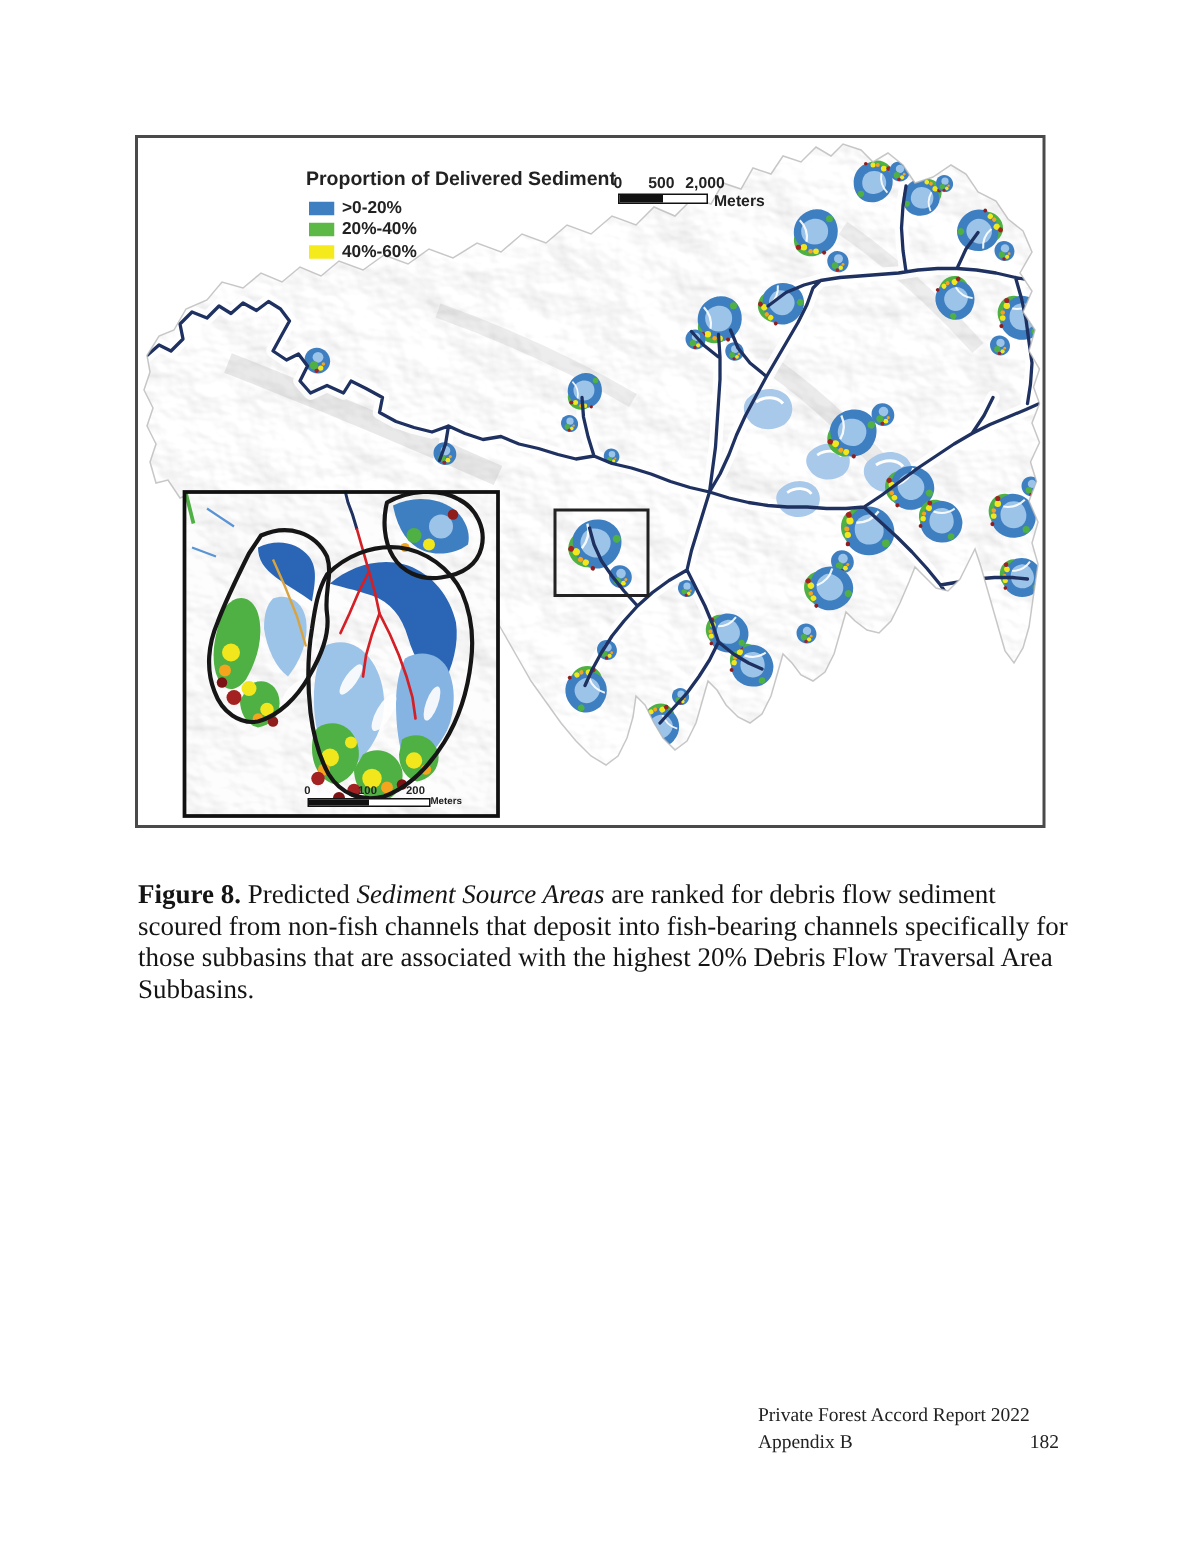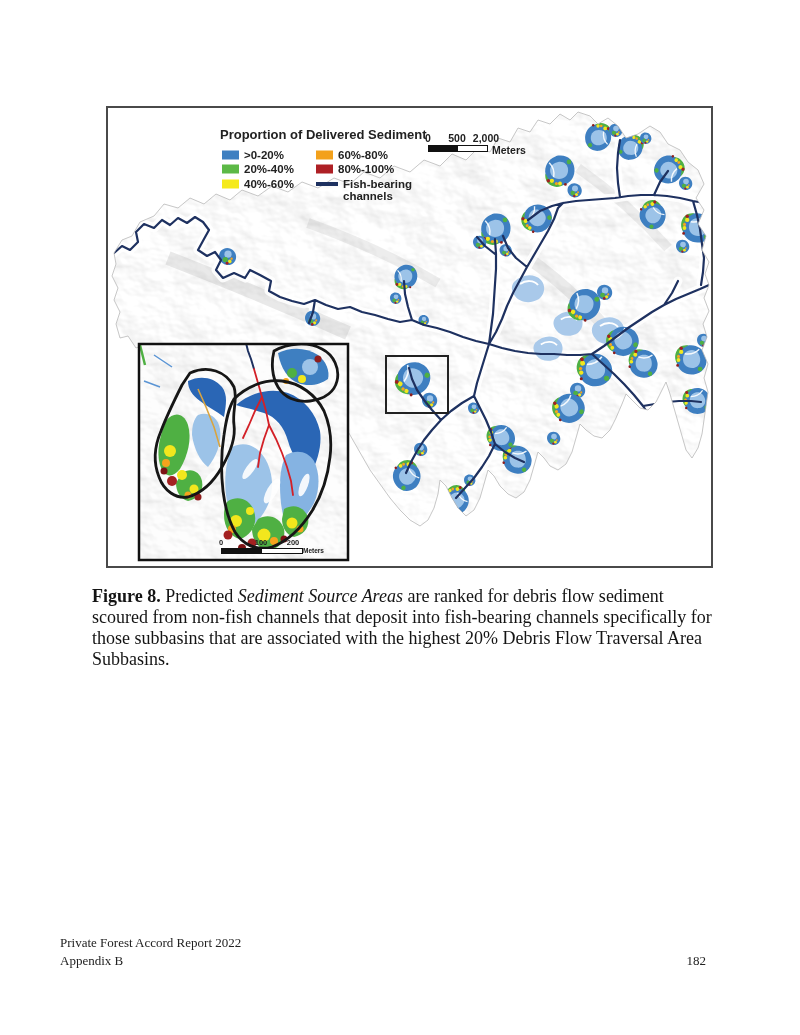--- a/index.html
+++ b/index.html
@@ -30,26 +30,26 @@
   .sb-inset{left:113px;top:430px;width:100px;}
   .sb-inset .sb-nums{height:9px;}
   .sb-inset .sb-nums span{font-size:7.5px;font-weight:bold;}
   .sb-inset .sb-bar{width:80px;height:4px;}
   .sb-inset .sb-meters{left:82px;top:9px;font-size:6.5px;}
   
   .caption{position:absolute;left:92px;top:568px;width:624px;font-size:18px;line-height:21px;color:#141414;}
   .caption b{font-weight:bold;}
   .caption i{font-style:italic;}
   
-  .footer{position:absolute;left:60px;top:934px;width:646px;display:flex;justify-content:space-between;align-items:flex-end;font-size:13px;line-height:17.5px;color:#222;}
+  .footer{position:absolute;left:60px;top:934px;width:646px;display:flex;justify-content:flex-end;align-items:flex-end;font-size:13px;line-height:17.5px;color:#222;}
 </style>
 </head>
 <body>
 
-<figure class="map-figure" style="margin:16px;">
+<figure class="map-figure" style="margin:0;">
   <svg class="mapsvg" width="603" height="458" viewBox="0 0 603 458">
     <defs>
       <filter id="hs" x="-5%" y="-5%" width="110%" height="110%">
         <feTurbulence type="fractalNoise" baseFrequency="0.022 0.03" numOctaves="4" seed="11" result="n"></feTurbulence>
         <feDiffuseLighting in="n" lighting-color="#ffffff" surfaceScale="4" diffuseConstant="1.15" result="l">
           <feDistantLight azimuth="315" elevation="50"></feDistantLight>
         </feDiffuseLighting>
         <feColorMatrix in="l" type="matrix" values="0.5 0 0 0 0.52  0 0.5 0 0 0.52  0 0 0.5 0 0.52  0 0 0 0 1"></feColorMatrix>
       </filter>
       <clipPath id="wclip">
@@ -261,40 +261,20 @@
             </svg>
           <span class="llab">20%-40%</span>
         </div>
         <div class="lrow">
           <svg width="17" height="10">
               <rect x="0" y="0.5" width="17" height="9" fill="#f5ea1b"></rect>
             </svg>
           <span class="llab">40%-60%</span>
         </div>
       </div>
-      <div class="lcol c2">
-        <div class="lrow">
-          <svg width="17" height="10">
-              <rect x="0" y="0.5" width="17" height="9" fill="#f3a11c"></rect>
-            </svg>
-          <span class="llab">60%-80%</span>
-        </div>
-        <div class="lrow">
-          <svg width="17" height="10">
-              <rect x="0" y="0.5" width="17" height="9" fill="#ae2025"></rect>
-            </svg>
-          <span class="llab">80%-100%</span>
-        </div>
-        <div class="lrow">
-          <svg width="22" height="10">
-              <rect x="0" y="3" width="22" height="4" fill="#1e3160"></rect>
-            </svg>
-          <span class="llab wrap">Fish-bearing channels</span>
-        </div>
-      </div>
     </div>
   </div>
 
   <div class="scalebar sb-main">
     <div class="sb-nums">
       <span style="left:0">0</span>
       <span style="left:29px">500</span>
       <span style="left:58px">2,000</span>
     </div>
     <div class="sb-bar">

